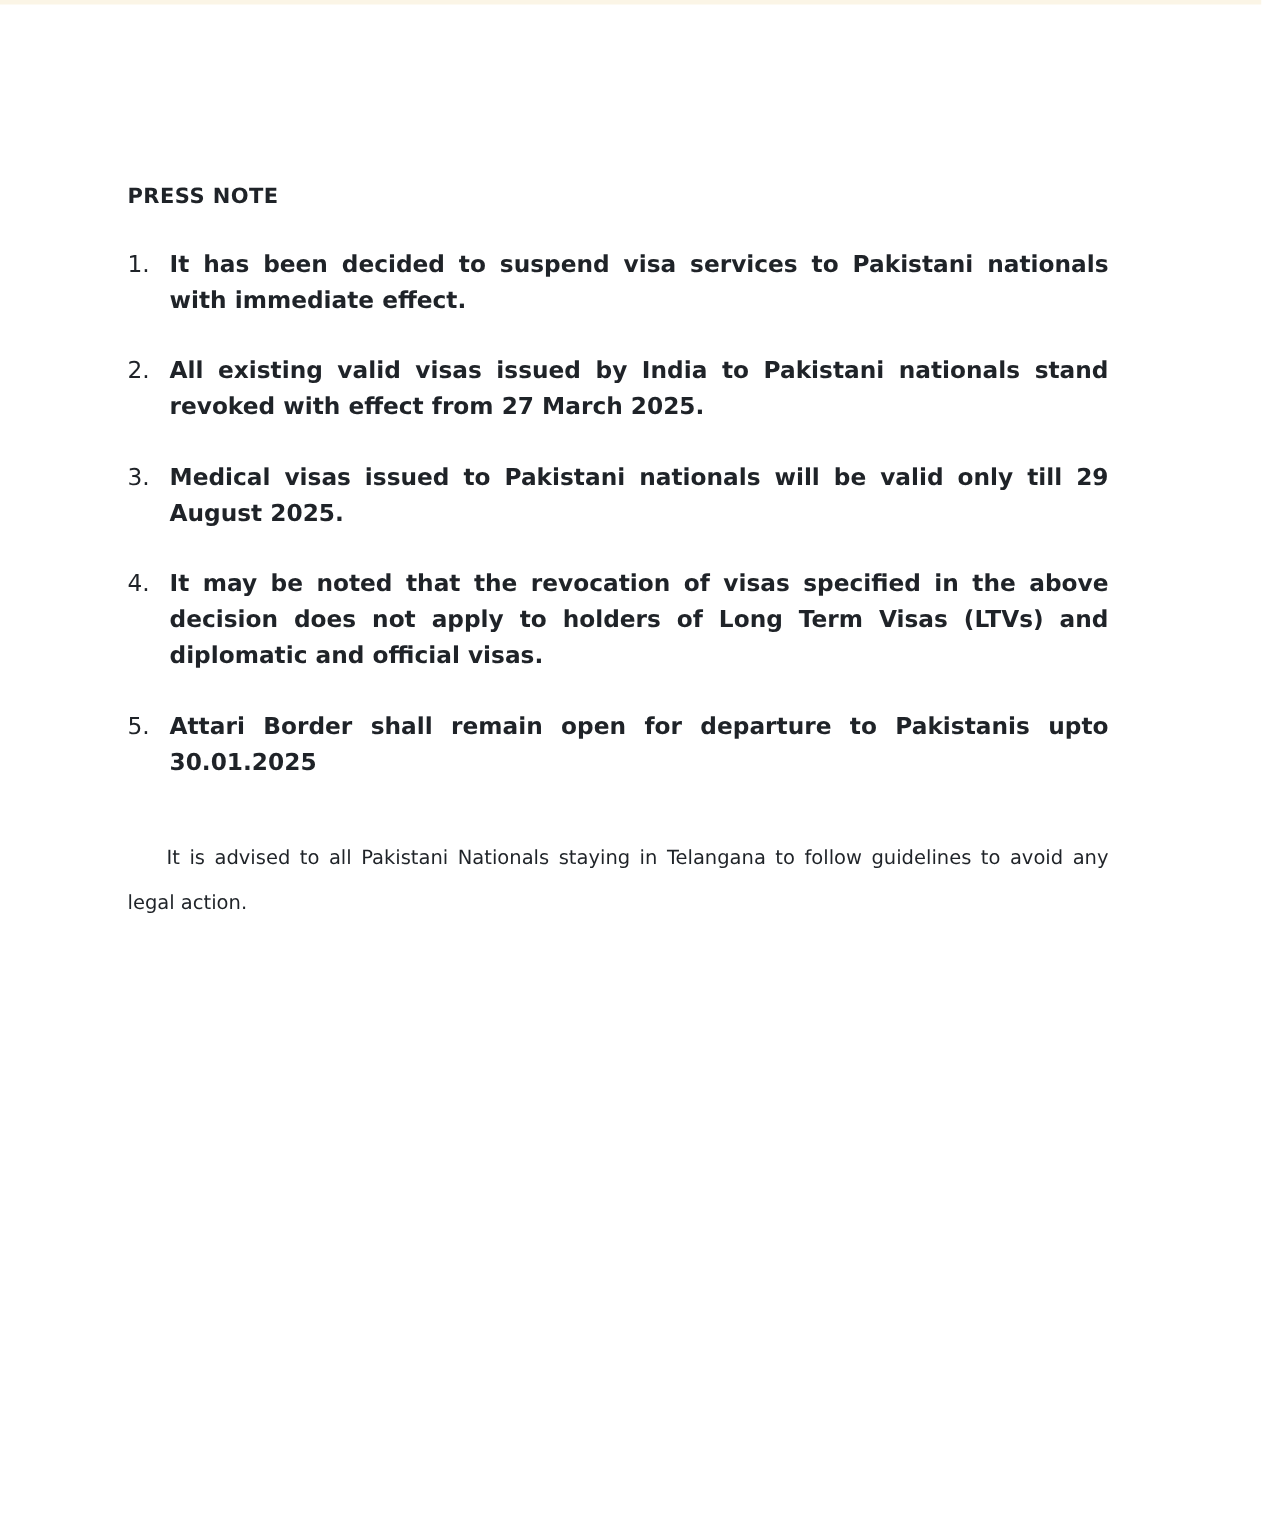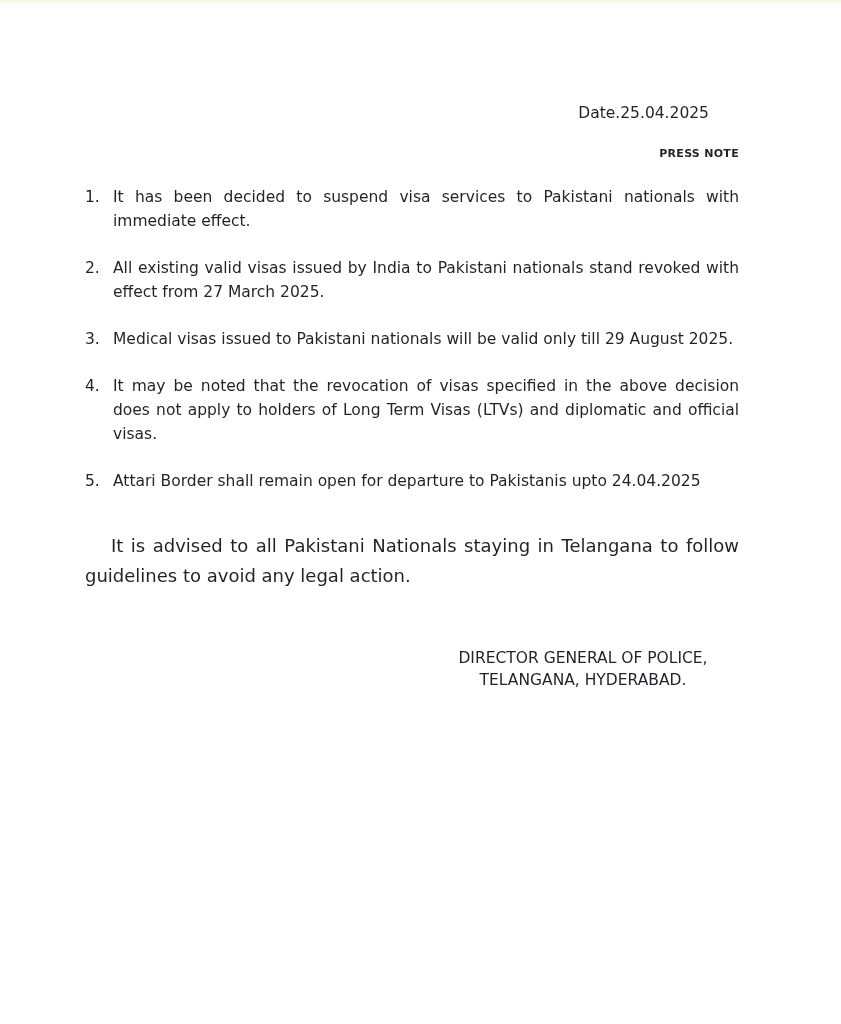--- a/index.html
+++ b/index.html
@@ -25,47 +25,48 @@
     box-sizing: border-box;
     width: 841px;
   }
   .date-line {
     text-align: right;
     padding-right: 30px;
     font-size: 15.5px;
     line-height: 24px;
   }
   .title {
-    text-align: right;
+    text-align: left;
     font-weight: bold;
-    font-size: 11px;
+    font-size: 14px;
     letter-spacing: 0.3px;
     margin-top: 22px;
   }
   .list {
     margin-top: 25px;
   }
   .list-item {
     display: flex;
     margin-bottom: 23px;
     font-size: 15.5px;
     line-height: 24px;
   }
   .list-item .num {
     flex: 0 0 28px;
     width: 28px;
   }
   .list-item .item-text {
     flex: 1;
     text-align: justify;
     text-justify: inter-word;
+    font-weight: bold;
   }
   .closing {
     margin-top: 38px;
-    font-size: 18px;
+    font-size: 13px;
     line-height: 30px;
     text-align: justify;
     text-justify: inter-word;
     text-indent: 26px;
   }
   .signature {
     margin-top: 56px;
     margin-left: auto;
     margin-right: 6px;
     width: 300px;
@@ -74,21 +75,20 @@
     line-height: 22px;
   }
 </style>
 </head>
 <body>
 
 <div class="top-strip"></div>
 
 <div class="page">
 
-  <div class="date-line">Date.25.04.2025</div>
 
   <div class="title">PRESS NOTE</div>
 
   <div class="list">
 
     <div class="list-item">
       <span class="num">1.</span>
       <span class="item-text">It has been decided to suspend visa services to Pakistani nationals with immediate effect.</span>
     </div>
 
@@ -102,25 +102,21 @@
       <span class="item-text">Medical visas issued to Pakistani nationals will be valid only till 29 August 2025.</span>
     </div>
 
     <div class="list-item">
       <span class="num">4.</span>
       <span class="item-text">It may be noted that the revocation of visas specified in the above decision does not apply to holders of Long Term Visas (LTVs) and diplomatic and official visas.</span>
     </div>
 
     <div class="list-item">
       <span class="num">5.</span>
-      <span class="item-text">Attari Border shall remain open for departure to Pakistanis upto 24.04.2025</span>
+      <span class="item-text">Attari Border shall remain open for departure to Pakistanis upto 30.01.2025</span>
     </div>
 
   </div>
 
   <div class="closing">It is advised to all Pakistani Nationals staying in Telangana to follow guidelines to avoid any legal action.</div>
 
-  <div class="signature">
-    <div>DIRECTOR GENERAL OF POLICE,</div>
-    <div>TELANGANA, HYDERABAD.</div>
-  </div>
 
 </div>
 
 </body></html>

